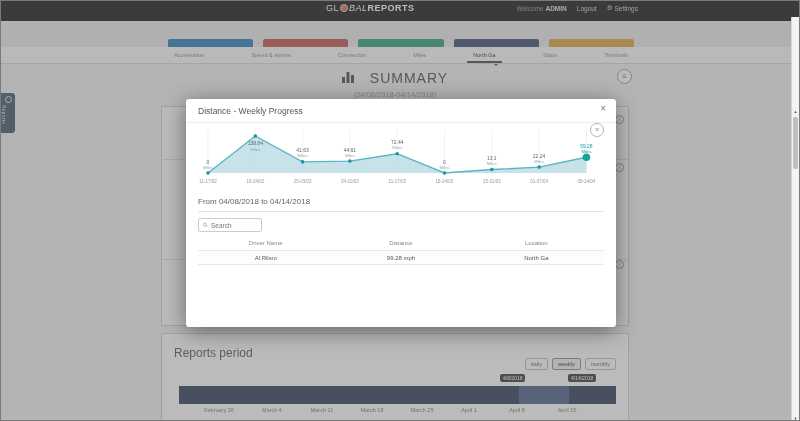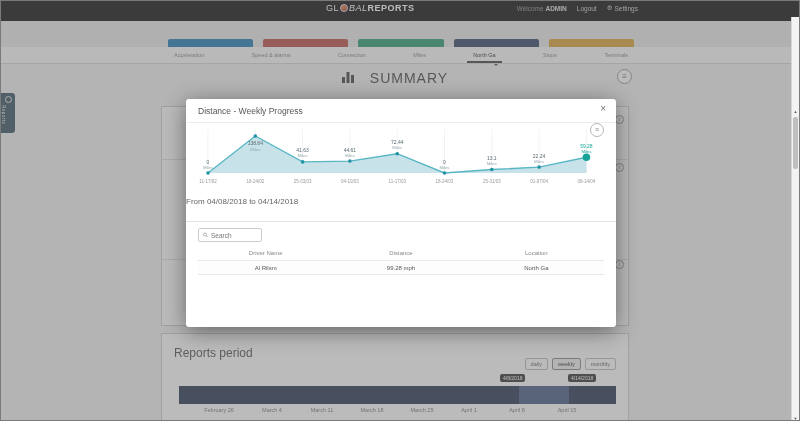--- a/index.html
+++ b/index.html
@@ -66,21 +66,21 @@
   .sb-down { position:absolute; bottom:1px; left:0; width:7px; text-align:center; font-size:4px; color:#555; cursor:pointer; }
 
   
   .overlay { position:absolute; left:0; top:0; width:800px; height:421px; background:rgba(105,105,105,0.45); z-index:50; }
   .modal { position:absolute; left:185px; top:98px; width:430px; height:228px; background:#fff; border-radius:3px; box-shadow:0 4px 22px rgba(0,0,0,0.45); z-index:70; }
   .m-title { position:relative; padding:7px 12px 6px; font-size:8.5px; color:#555; border-bottom:1px solid #ededed; }
   .m-close { position:absolute; right:10px; top:5px; font-size:10px; color:#777; cursor:pointer; line-height:10px; }
   .m-export { position:absolute; right:12px; top:24px; width:14px; height:14px; border:1px solid #b5b5b5; border-radius:50%; color:#8a8a8a; font-size:7px; line-height:12px; text-align:center; cursor:pointer; }
   .m-chart { position:relative; margin:2px 8px 0; height:66px; }
   .m-chart svg text { font-family:"Liberation Sans", sans-serif; }
-  .m-range { margin:6px 0 0; font-size:8px; color:#666; padding-bottom:15px; border-bottom:1px solid #e3e3e3; }
+  .m-range { margin:6px 12px 0; font-size:8px; color:#666; padding-bottom:5px; border-bottom:1px solid #e3e3e3; }
   .m-search { margin:6px 12px 4px; width:64px; height:14px; border:1px solid #ccc; border-radius:2px; display:flex; align-items:center; gap:3px; padding:0 4px; background:#fff; }
   .m-search input { border:none; outline:none; width:46px; font-size:6.5px; color:#444; font-family:"Liberation Sans", sans-serif; }
   .m-table { margin:2px 12px 0; }
   .t-head, .t-row { display:flex; }
   .t-head > div { flex:1; text-align:center; font-size:6px; color:#888; padding:4px 0; }
   .t-row { border-top:1px solid #e8e8e8; border-bottom:1px solid #e8e8e8; background:#fdfdfd; cursor:pointer; }
   .t-row > div { flex:1; text-align:center; font-size:6px; color:#555; padding:3.5px 0; }
 </style>
 </head>
 <body>
@@ -146,20 +146,21 @@
 
   <div class="titleblock">
     <h1>
       <svg width="12" height="11" viewBox="0 0 12 11">
           <rect x="0" y="5" width="3" height="6" fill="#4a4a4a"></rect>
           <rect x="4.5" y="0" width="3" height="11" fill="#4a4a4a"></rect>
           <rect x="9" y="3" width="3" height="8" fill="#4a4a4a"></rect>
         </svg>
       <span>SUMMARY</span>
     </h1>
+    <div class="subtitle">(04/08/2018-04/14/2018)</div>
   </div>
   <div class="page-export">≡</div>
 
   <div class="card-a">
     <div class="div1"></div>
     <div class="div2"></div>
     <div class="info-i" style="top:8px;">i</div>
     <div class="info-i" style="top:56px;">i</div>
     <div class="info-i" style="top:153px;">i</div>
   </div>

